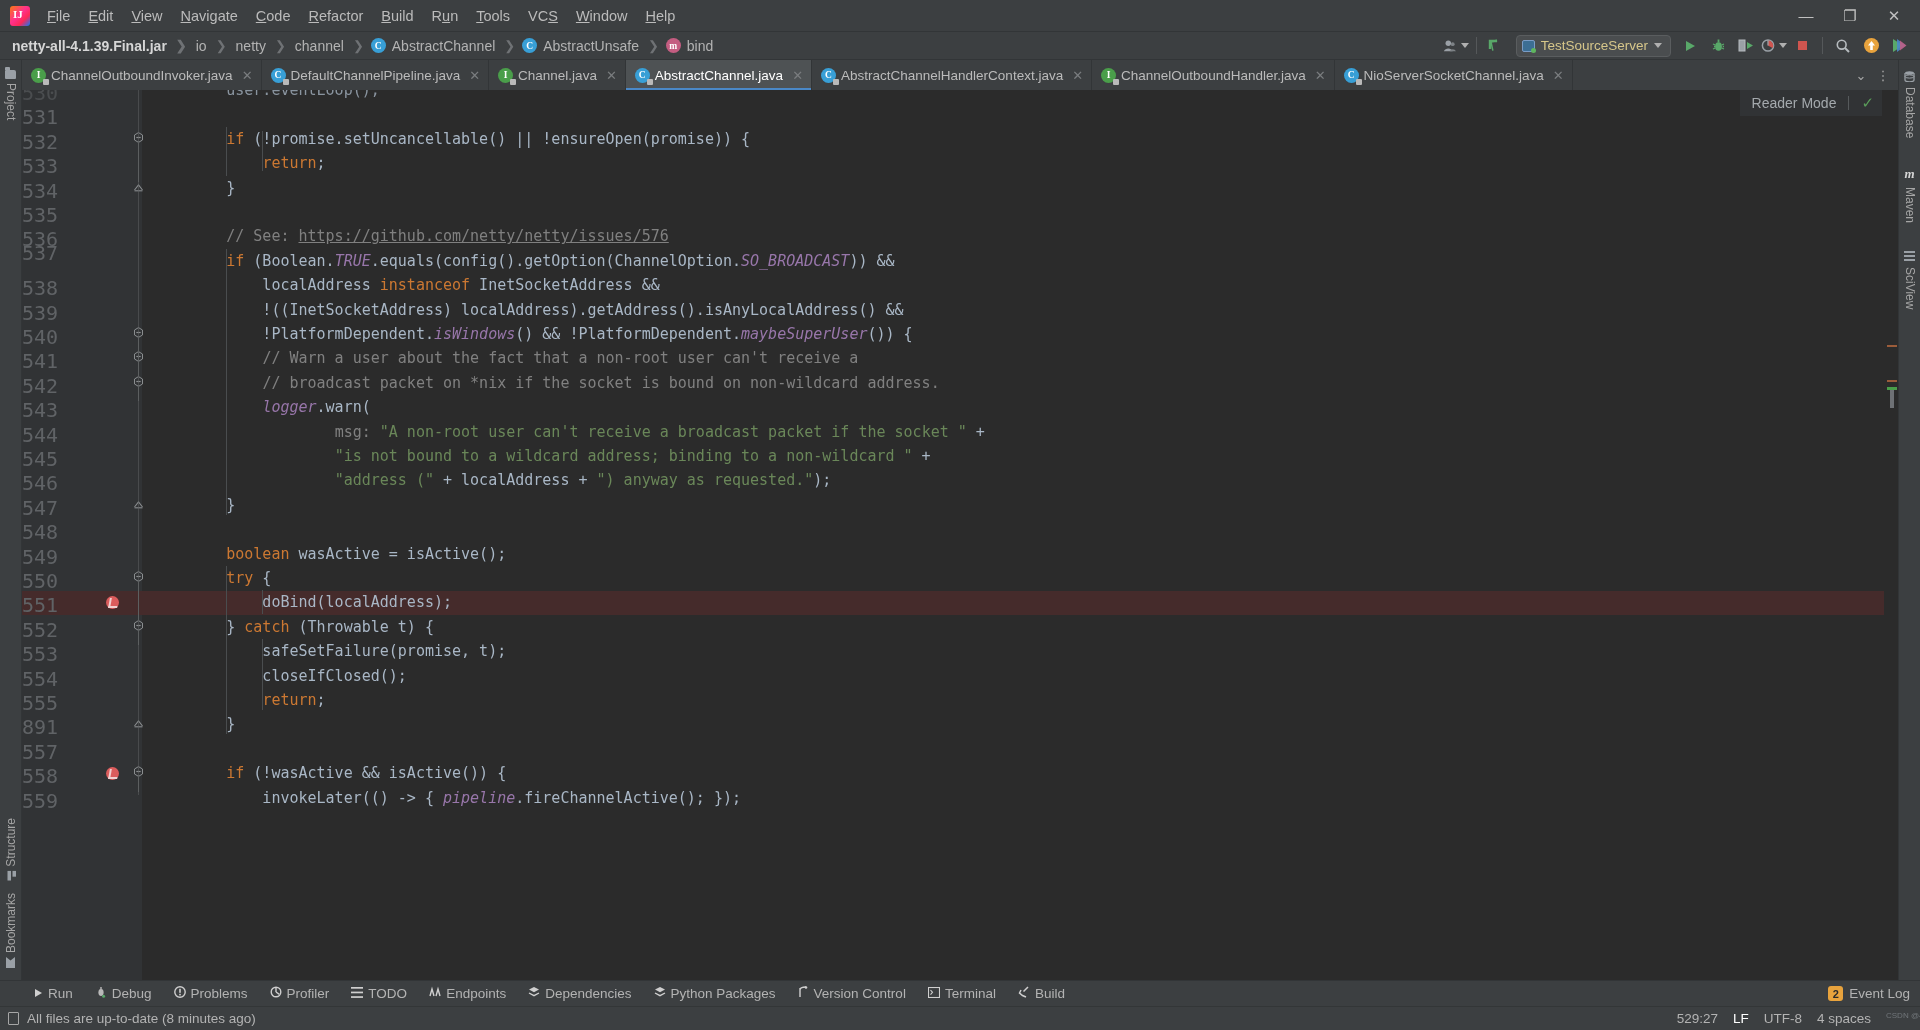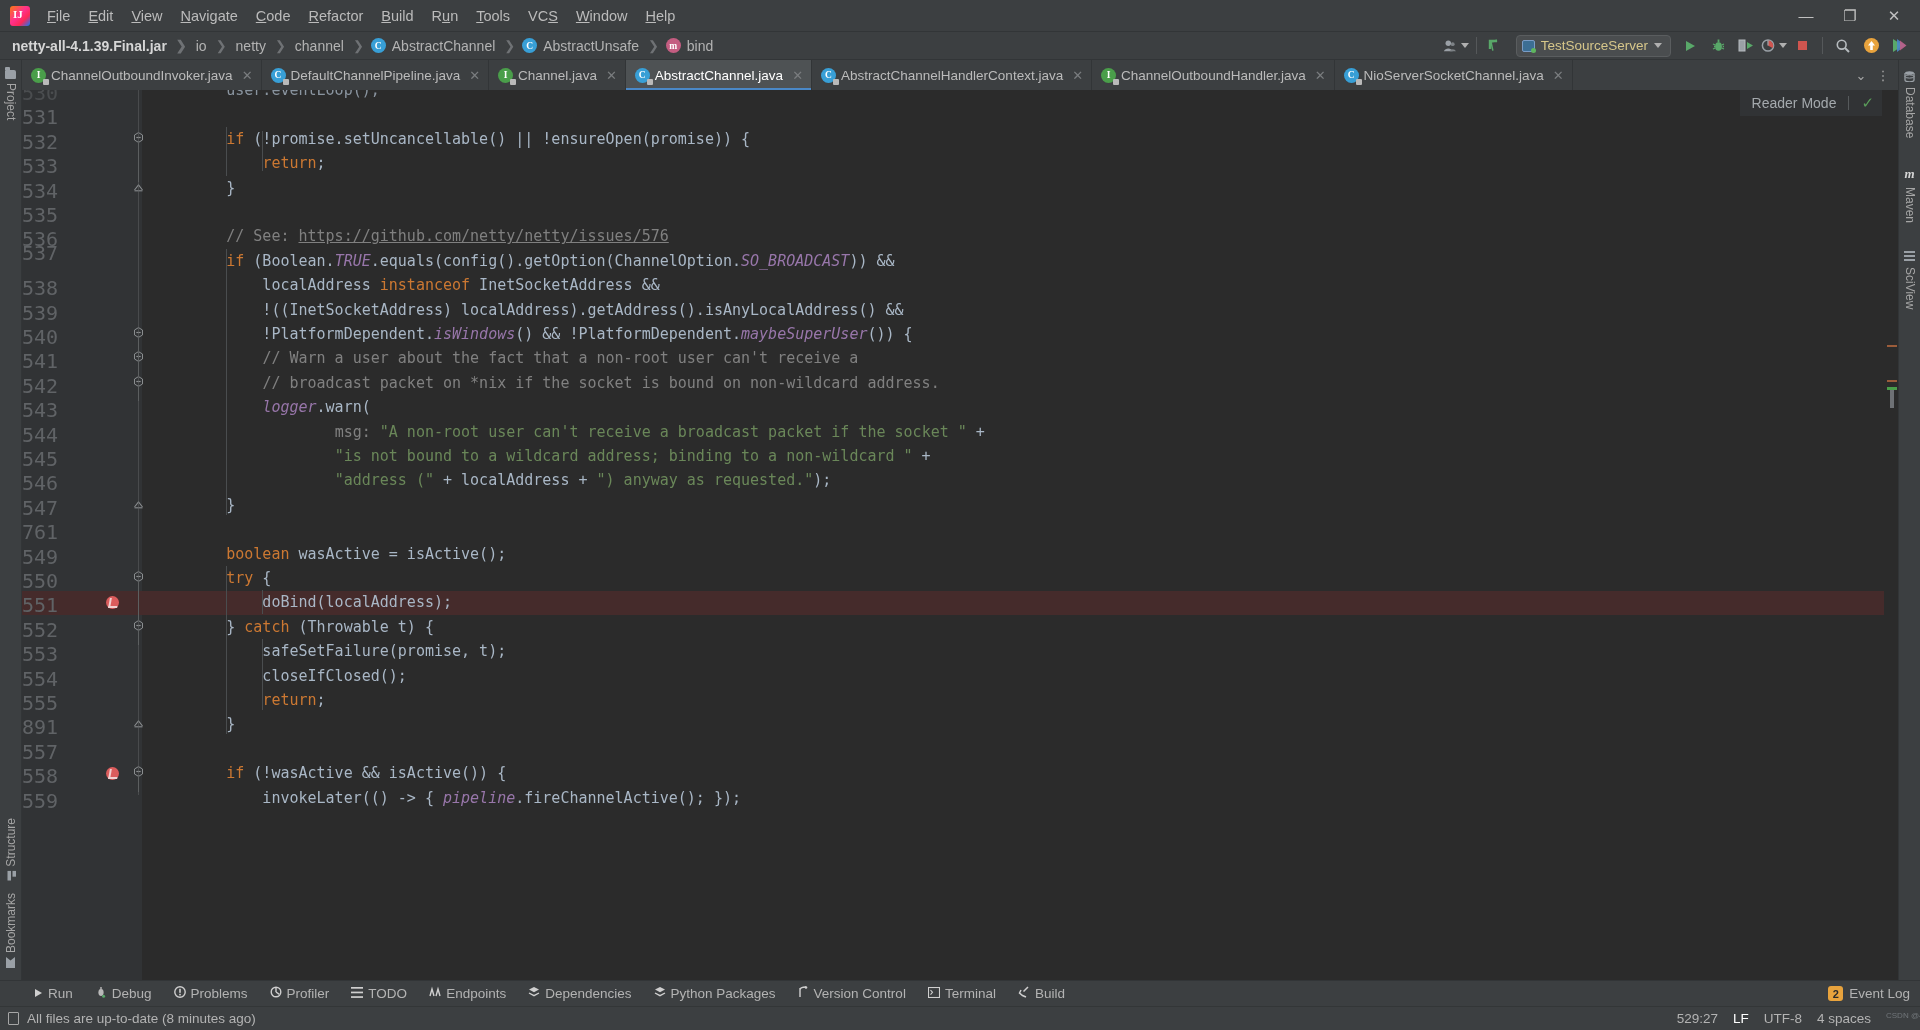--- a/index.html
+++ b/index.html
@@ -402,21 +402,21 @@
                 </svg></div>
               <div class="lnum" style="top:308.2px">543</div>
               <div class="lnum" style="top:332.59999999999997px">544</div>
               <div class="lnum" style="top:357px">545</div>
               <div class="lnum" style="top:381.4px">546</div>
               <div class="lnum" style="top:405.79999999999995px">547</div>
               <div class="fold" style="top:409.79999999999995px"><svg width="11" height="8" viewBox="0 0 11 8">
                   <path d="M1.5 6 L5.5 1 L9.5 6" fill="none" stroke="#8a8d8f" stroke-width="1.1"></path>
                   <path d="M1.5 6.8 L9.5 6.8" stroke="#8a8d8f" stroke-width="1.1"></path>
                 </svg></div>
-              <div class="lnum" style="top:430.2px">761</div>
+              <div class="lnum" style="top:430.2px">548</div>
               <div class="lnum" style="top:454.59999999999997px">549</div>
               <div class="lnum" style="top:479px">550</div>
               <div class="fold" style="top:481px"><svg width="11" height="11" viewBox="0 0 11 11">
                   <path d="M1.5 3 L5.5 0.6 L9.5 3 L9.5 8 L5.5 10.4 L1.5 8 Z" fill="none" stroke="#8a8d8f" stroke-width="1"></path>
                   <path d="M3.3 5.5 L7.7 5.5" stroke="#8a8d8f" stroke-width="1.2"></path>
                 </svg></div>
               <div class="hl" style="top:501.4px"></div>
               <div class="lnum" style="top:503.4px">551</div>
               <div class="bp" style="top:506.4px"></div>
               <div class="lnum" style="top:527.8px">552</div>

